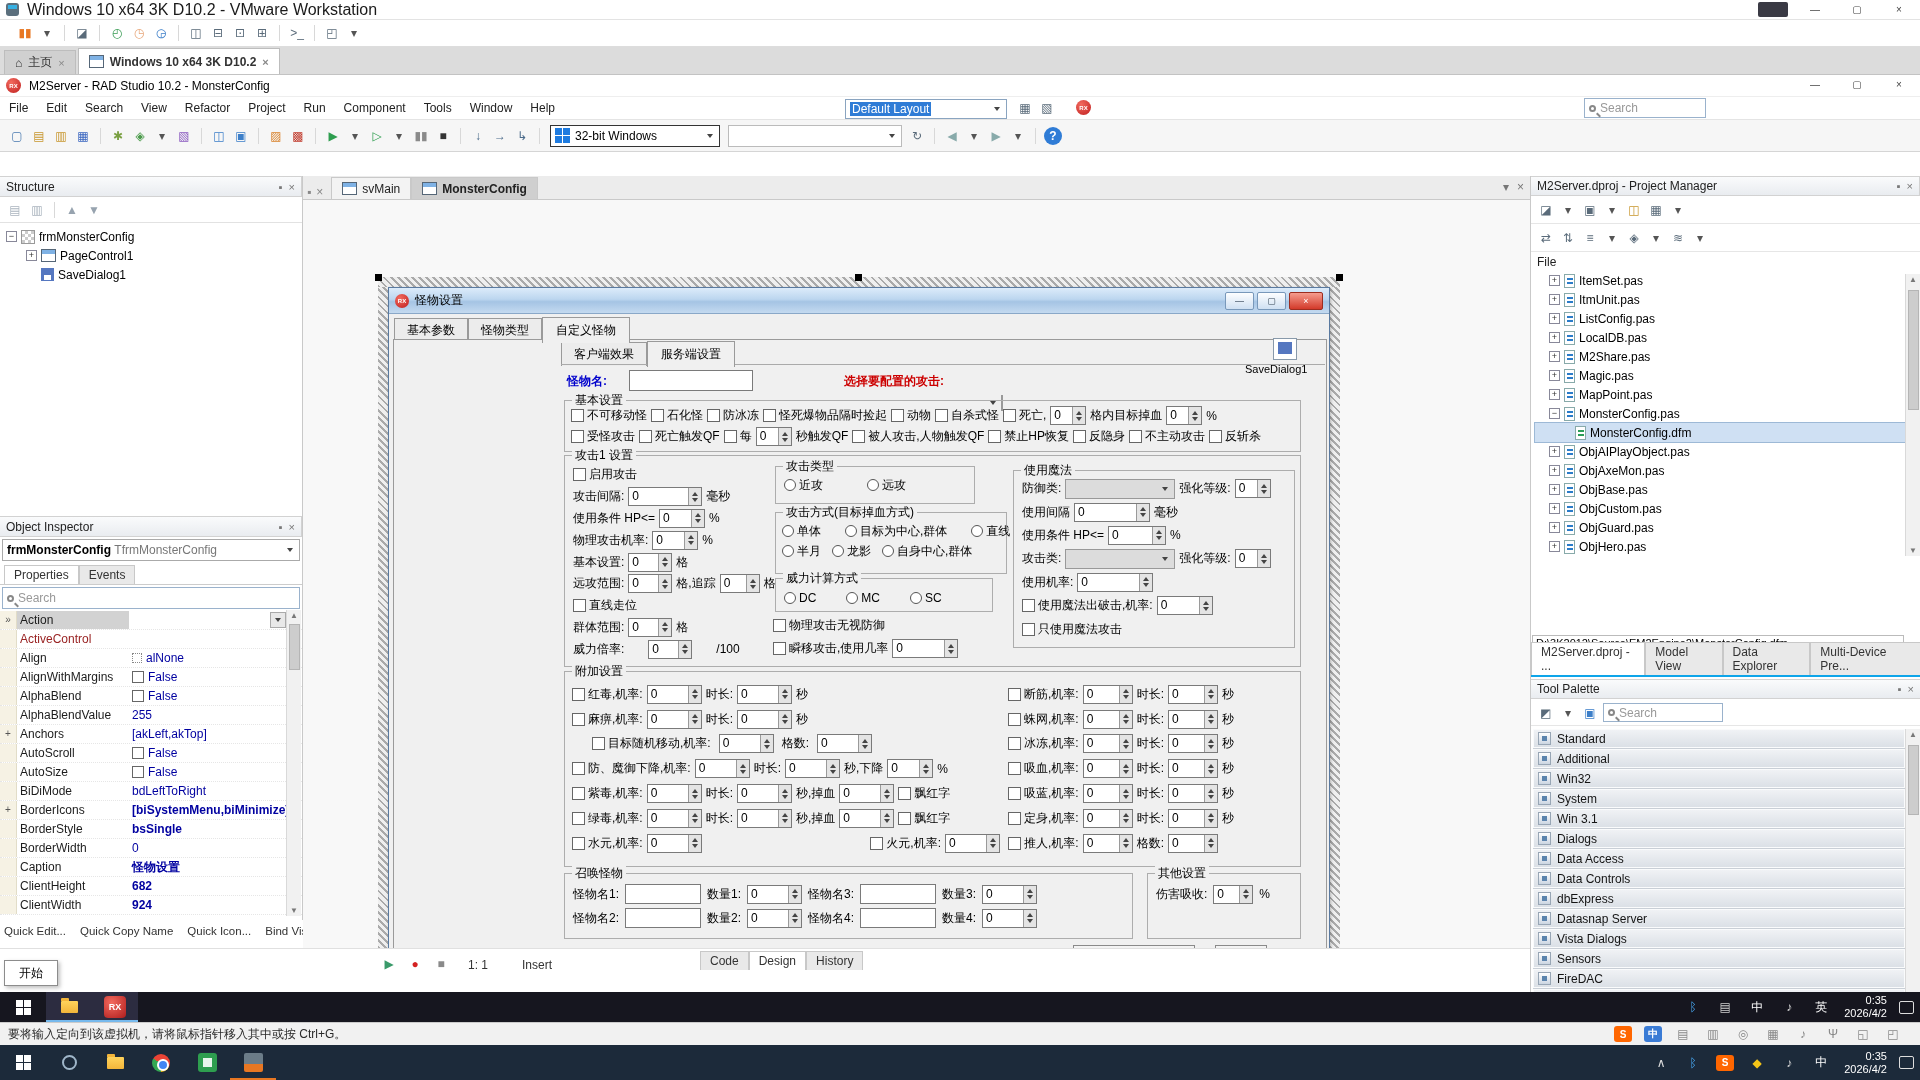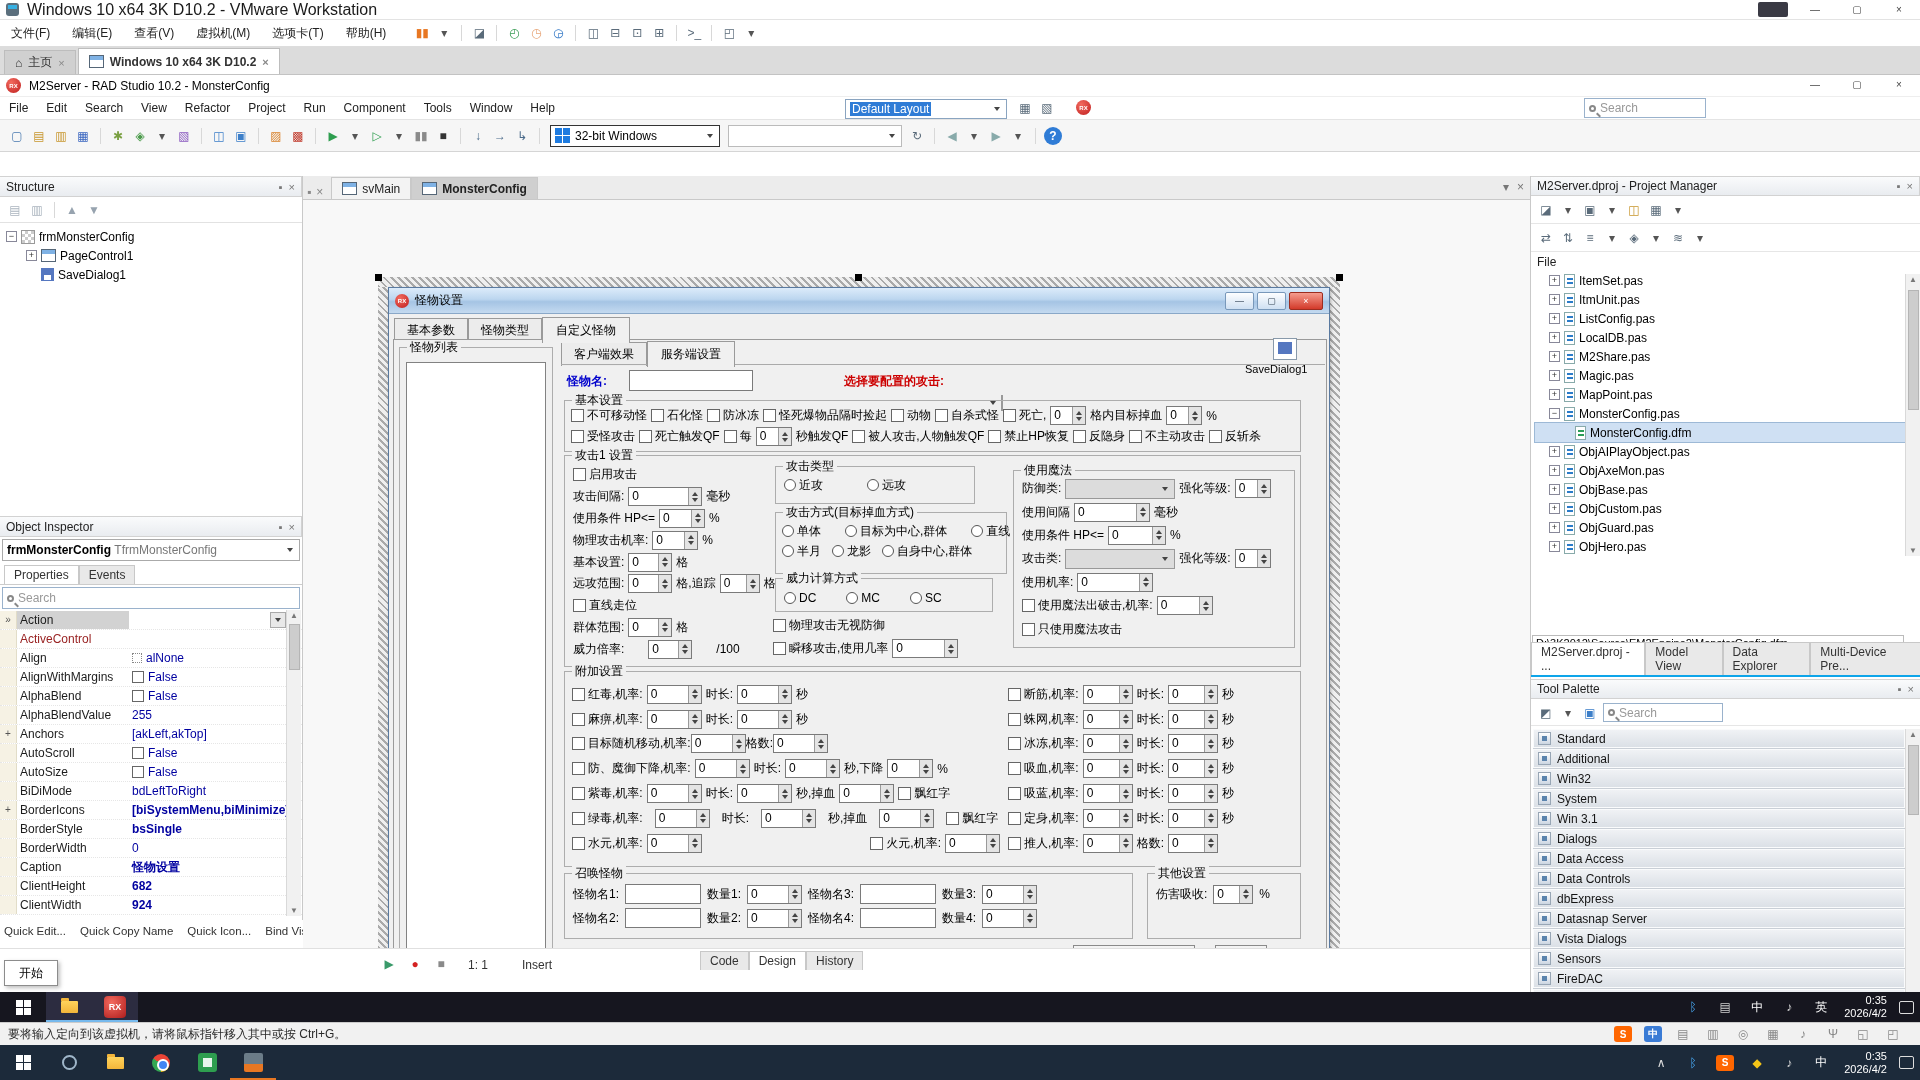--- a/index.html
+++ b/index.html
@@ -143,28 +143,20 @@
     <span class="vtt">Windows 10 x64 3K D10.2 - VMware Workstation</span>
     <span class="vtbtns">
       <span class="darksq"></span>
       <span class="wbt">—</span>
       <span class="wbt">▢</span>
       <span class="wbt">×</span>
     </span>
   </div>
 
   <div class="abs vmenu-row" style="left:0;top:20px;width:1920px;height:27px">
-    <span id="vmw-menus" style="display:flex;height:100%">
-        <span class="mi">文件(F)</span>
-        <span class="mi">编辑(E)</span>
-        <span class="mi">查看(V)</span>
-        <span class="mi">虚拟机(M)</span>
-        <span class="mi">选项卡(T)</span>
-        <span class="mi">帮助(H)</span>
-      </span>
     <span id="vmw-tools" style="display:flex;align-items:center;margin-left:14px">
         <span class="tbi" style="color: rgb(232, 119, 34);">▮▮</span>
         <span class="tbi" style="color: rgb(85, 85, 85);">▾</span>
         <span class="tsep"></span>
         <span class="tbi" style="color: rgb(90, 107, 122);">◪</span>
         <span class="tsep"></span>
         <span class="tbi" style="color: rgb(61, 158, 88);">◴</span>
         <span class="tbi" style="color: rgb(232, 168, 124);">◷</span>
         <span class="tbi" style="color: rgb(61, 127, 201);">◶</span>
         <span class="tsep"></span>
@@ -527,24 +519,20 @@
             <span class="wbtn">▢</span>
             <span class="wbtn close">×</span>
           </span>
         </div>
 
         
         <div class="abs" style="left:5px;top:29px" id="fp-tabs"><span class="ftab">基本参数</span><span class="ftab">怪物类型</span><span class="ftab act">自定义怪物</span></div>
         <div class="abs" style="left:4px;top:51px;width:934px;height:650px;border:1px solid #9a9a9a;background:#f0f0f0"></div>
 
         
-        <div class="grp" style="left:10px;top:59px;width:154px;height:636px">
-          <span class="grplbl">怪物列表</span>
-          <div class="lstbox" style="left:6px;top:14px;width:140px;height:614px"></div>
-        </div>
 
         
         <div class="abs" style="left:172px;top:53px" id="fs-tabs"><span class="ftab">客户端效果</span><span class="ftab act">服务端设置</span></div>
         <div class="abs" style="left:172px;top:76px;width:764px;height:1px;background:#aaa"></div>
 
         
         <div class="abs" style="left:884px;top:50px;width:24px;height:22px;border:1px solid #8899aa;background:#fff">
           <div style="margin:3px auto 0;width:14px;height:12px;background:#5577c0"></div>
         </div>
         <div class="abs" style="left:856px;top:75px;font-size:11px">SaveDialog1</div>
@@ -977,21 +965,21 @@
                 <span class="flb">时长:</span>
                 <span class="spin" style="width: 55px;">
                   <span class="sv">0</span>
                   <span class="sbtn">
                     <span class="tri-u"></span>
                     <span class="tri-d"></span>
                   </span>
                 </span>
                 <span class="flb">秒</span>
               </div>
-              <div class="frow" style="column-gap: 0; height: 24.8px;">
+              <div class="frow" style="column-gap: 8px; height: 24.8px; margin-left: 20px;">
                 <span class="fcb">
                   <span class="cbx"></span>
                   <span>目标随机移动,机率:</span>
                 </span>
                 <span class="spin" style="width: 55px;">
                   <span class="sv">0</span>
                   <span class="sbtn">
                     <span class="tri-u"></span>
                     <span class="tri-d"></span>
                   </span>
@@ -1061,21 +1049,21 @@
                   <span class="sbtn">
                     <span class="tri-u"></span>
                     <span class="tri-d"></span>
                   </span>
                 </span>
                 <span class="fcb">
                   <span class="cbx"></span>
                   <span>飘红字</span>
                 </span>
               </div>
-              <div class="frow" style="column-gap: 12px; height: 24.8px;">
+              <div class="frow" style="column-gap: 4px; height: 24.8px;">
                 <span class="fcb">
                   <span class="cbx"></span>
                   <span>绿毒,机率:</span>
                 </span>
                 <span class="spin" style="width: 55px;">
                   <span class="sv">0</span>
                   <span class="sbtn">
                     <span class="tri-u"></span>
                     <span class="tri-d"></span>
                   </span>

